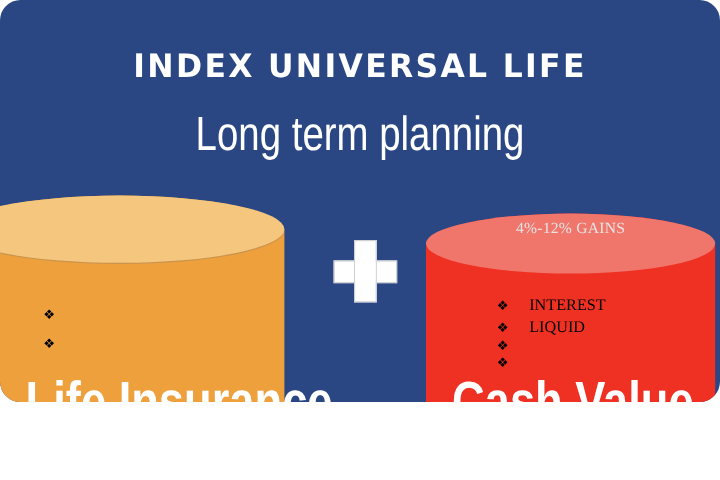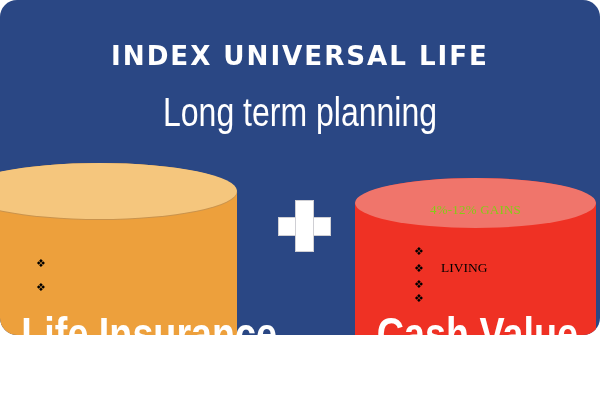--- a/index.html
+++ b/index.html
@@ -138,26 +138,25 @@
     background: #ffffff;
   }
 
   
   .gains-label {
     position: absolute;
     left: 355px;
     top: 182px;
     width: 241px;
     text-align: center;
-    color: #84cc16;
+    color: #e5e5e5;
     font-family: "Liberation Serif", serif;
     font-size: 13px;
     letter-spacing: 0.2px;
     white-space: nowrap;
-    margin-top: 20px;
   }
 
   .bullets {
     position: absolute;
     color: #000000;
     font-family: "Liberation Serif", serif;
   }
   .bullet-row {
     display: flex;
     align-items: baseline;
@@ -248,24 +247,25 @@
   <div class="cyl" id="cyl-right">
     <div class="body"></div>
     <div class="top"></div>
   </div>
 
   <div class="gains-label">4%-12% GAINS</div>
 
   <div class="bullets" id="bullets-right">
     <div class="bullet-row">
       <span class="bullet-mark">❖</span>
-    </div>
-    <div class="bullet-row">
-      <span class="bullet-mark">❖</span>
-      <span class="bullet-text">LIVING</span>
+      <span class="bullet-text">INTEREST</span>
+    </div>
+    <div class="bullet-row">
+      <span class="bullet-mark">❖</span>
+      <span class="bullet-text">LIQUID</span>
     </div>
     <div class="bullet-row">
       <span class="bullet-mark">❖</span>
     </div>
     <div class="bullet-row">
       <span class="bullet-mark">❖</span>
     </div>
   </div>
 
   <div class="cyl-caption" id="caption-right">Cash Value</div>

